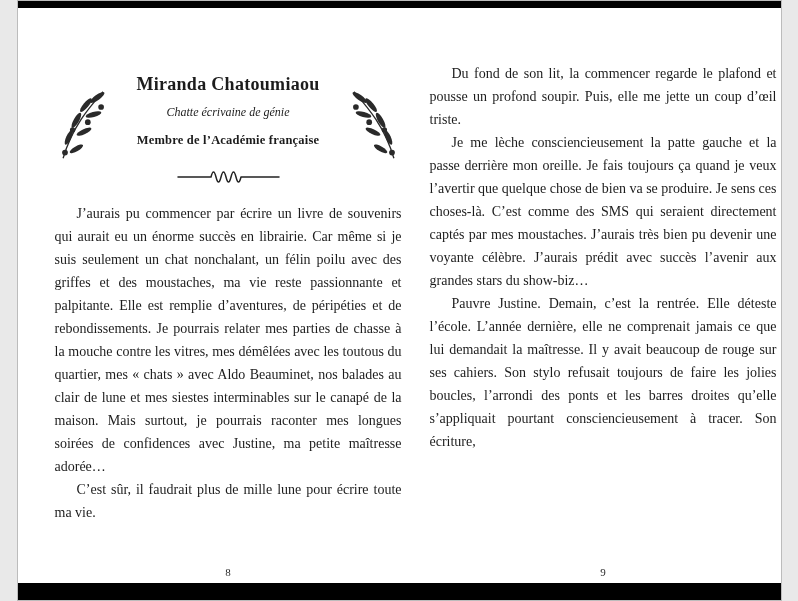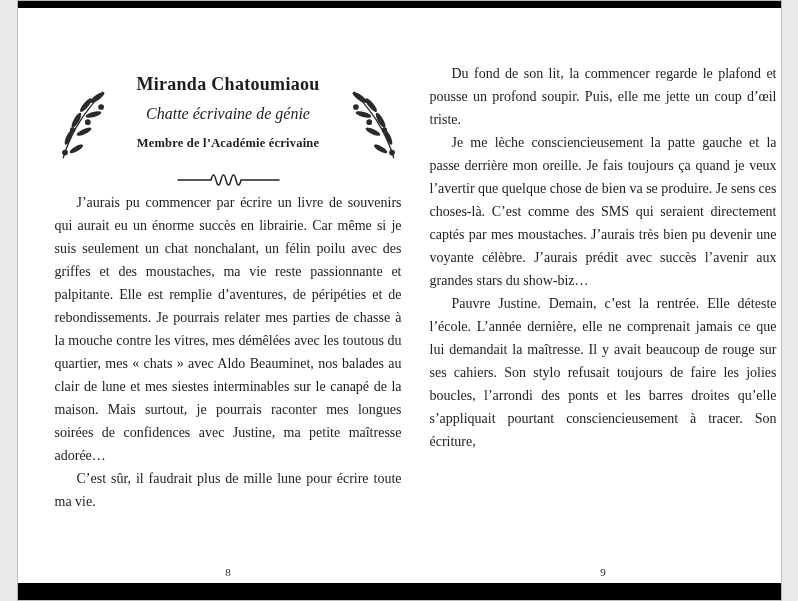--- a/index.html
+++ b/index.html
@@ -24,31 +24,32 @@
     top: 7px; bottom: 17px; left: 0; right: 0;
     display: flex;
     padding-left: 37px;
     gap: 28px;
   }
   .page { position: relative; width: 347px; height: 100%; }
 
   
   .title-block { position: relative; margin-top: 66px; text-align: center; padding: 0 58px; }
   .title-block h1 { font-size: 18px; font-weight: bold; letter-spacing: 0.3px; white-space: nowrap; }
-  .subtitle { font-style: italic; font-size: 16px; margin-top: 10px; }
+  .subtitle { font-style: italic; font-size: 12px; margin-top: 10px; }
   .affiliation { font-weight: bold; font-size: 12.5px; margin-top: 13px; letter-spacing: 0.2px; }
 
   .branch { position: absolute; top: 14px; width: 58px; height: 76px; }
   .branch svg { width: 100%; height: 100%; }
   .branch-left { left: 0; }
   .branch-right { right: 0; transform: scaleX(-1); }
 
   .divider { text-align: center; margin-top: 18px; height: 22px; }
 
   .body-text {
+    margin-top: 14px;
     font-size: 14px;
     line-height: 23px;
     text-align: justify;
   }
   .page.right .body-text { margin-top: 54px; }
   .body-text p.para { text-indent: 22px; margin: 0; }
 
   .page-number {
     position: absolute;
     bottom: 5px; left: 0; right: 0;
@@ -82,21 +83,21 @@
               <circle cx="48" cy="20" r="3"></circle>
               <circle cx="34" cy="36" r="3"></circle>
               <circle cx="18" cy="44" r="2.8"></circle>
               <circle cx="10" cy="68" r="3"></circle>
             </g>
           </svg>
         </span>
 
         <h1>Miranda Chatoumiaou</h1>
         <div class="subtitle">Chatte écrivaine de génie</div>
-        <div class="affiliation">Membre de l’Académie écrivaine</div>
+        <div class="affiliation">Membre de l’Académie française</div>
 
         <span class="branch branch-right">
           <svg viewBox="0 0 60 80" xmlns="http://www.w3.org/2000/svg">
             <path d="M50 4 C36 20 18 40 8 74" fill="none" stroke="#2a2a2a" stroke-width="1.4"></path>
             <g fill="#2a2a2a">
               <ellipse cx="44" cy="10" rx="9" ry="2.8" transform="rotate(-35 44 10)"></ellipse>
               <ellipse cx="32" cy="18" rx="9" ry="2.8" transform="rotate(-50 32 18)"></ellipse>
               <ellipse cx="40" cy="28" rx="8.5" ry="2.7" transform="rotate(-15 40 28)"></ellipse>
               <ellipse cx="22" cy="34" rx="9" ry="2.8" transform="rotate(-60 22 34)"></ellipse>
               <ellipse cx="30" cy="46" rx="8.5" ry="2.7" transform="rotate(-25 30 46)"></ellipse>

